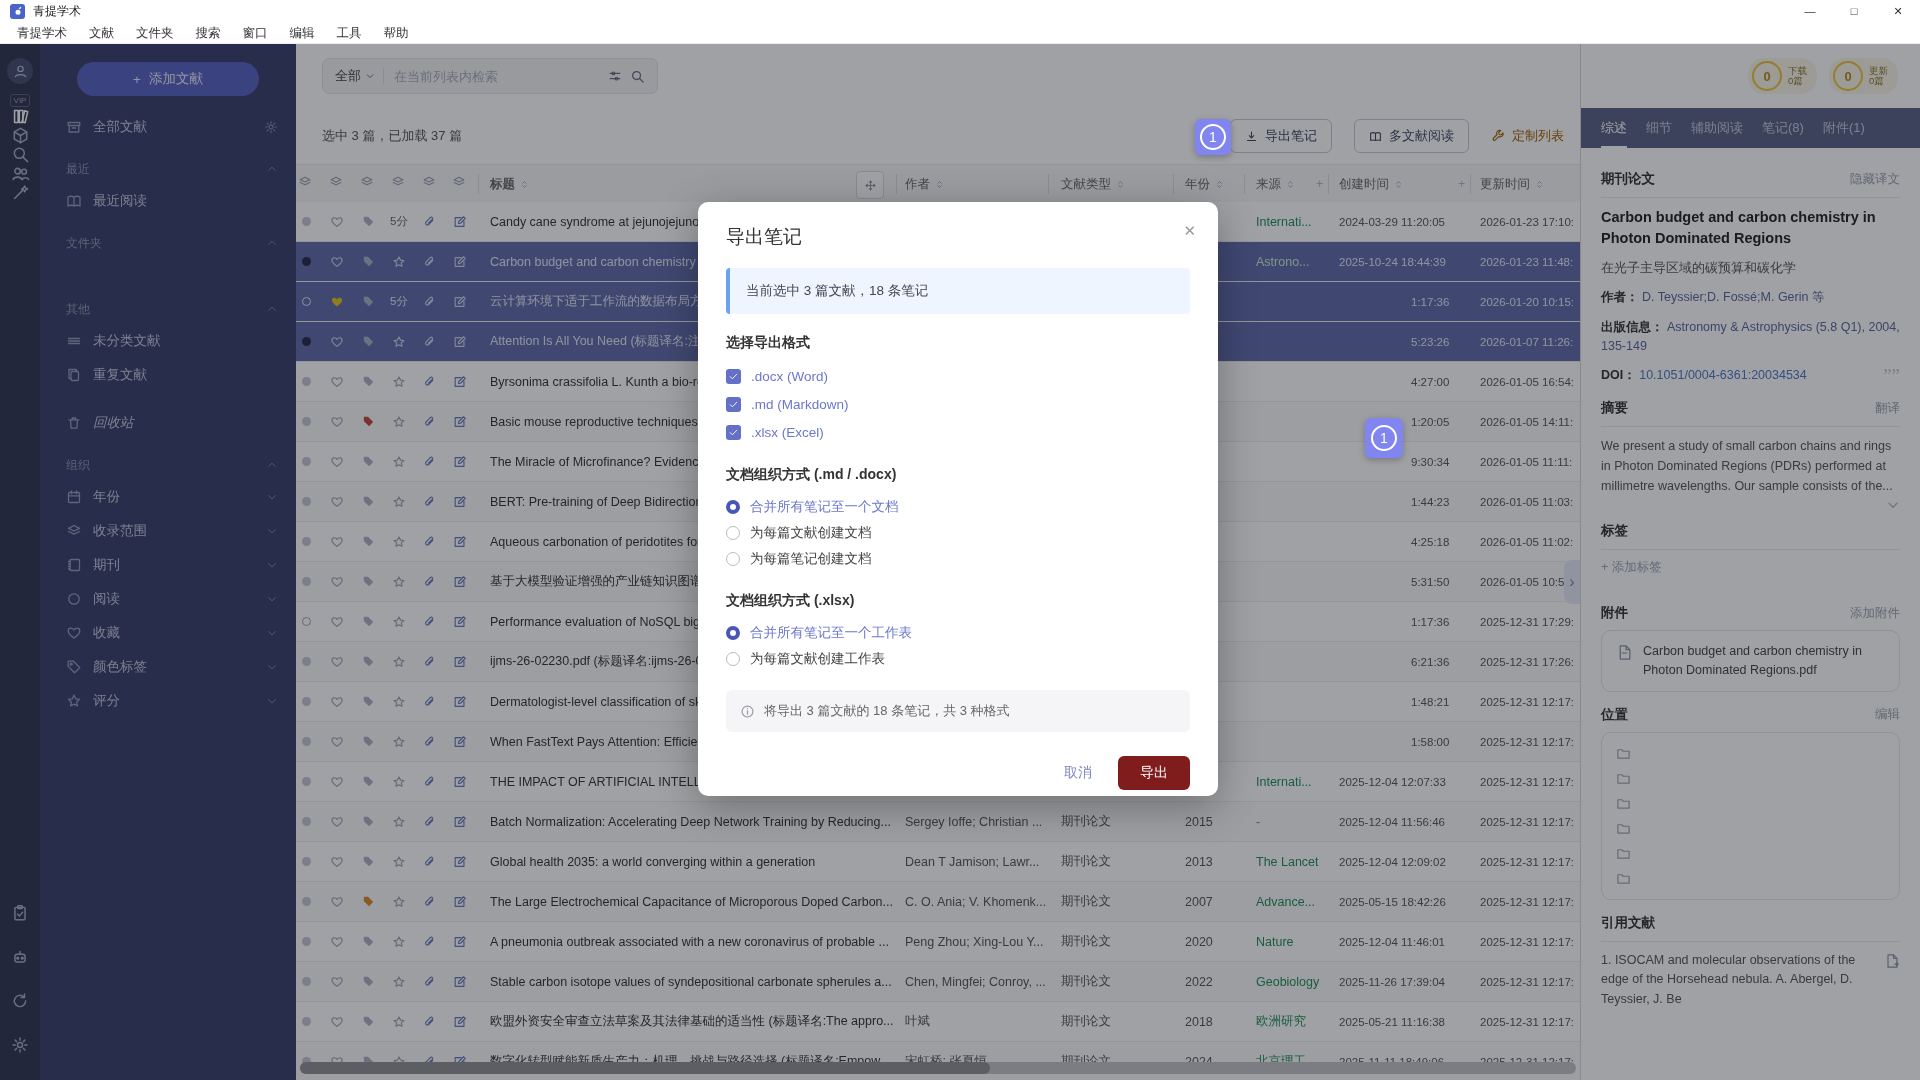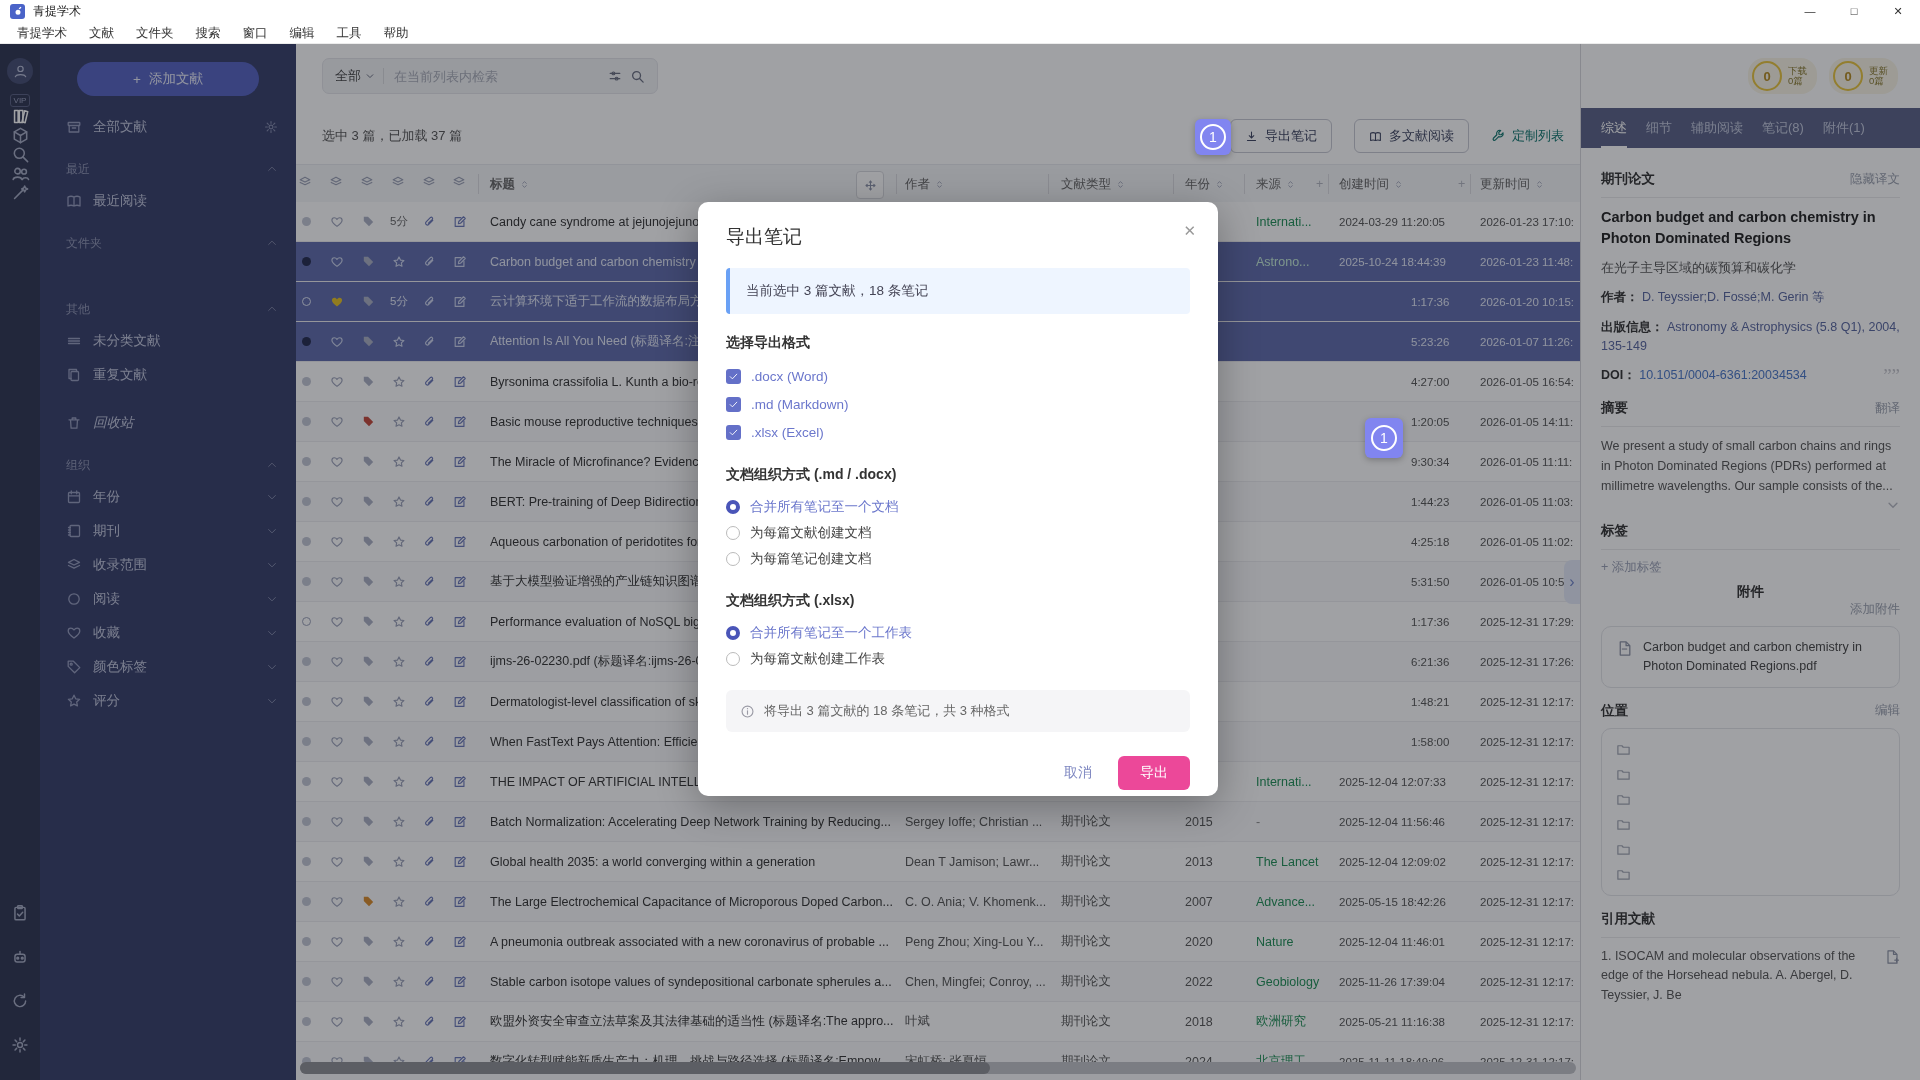--- a/index.html
+++ b/index.html
@@ -37,21 +37,21 @@
   #scope{font-size:13px;color:#444;display:flex;align-items:center;gap:4px;}
   #scope .icn{color:#888;}
   .vdiv{width:1px;height:16px;background:#d9dade;}
   #search-input{flex:1;border:none;background:transparent;outline:none;font-size:13px;color:#333;}
   #search-input::placeholder{color:#a9adb8;}
   #search-box .icn{color:#6a6f80;}
   #list-toolbar{position:absolute;left:0;top:64px;width:1284px;height:56px;display:flex;align-items:center;padding:0 16px 0 26px;box-sizing:border-box;}
   #status-text{font-size:13px;color:#555;}
   #tb-right{margin-left:auto;display:flex;align-items:center;gap:22px;}
   .tb-btn{height:32px;border:1px solid #c6c8d2;border-radius:6px;display:flex;align-items:center;gap:7px;padding:0 14px;font-size:13px;color:#3d4460;background:#fff;}
-  .tb-plain{display:flex;align-items:center;gap:7px;font-size:13px;color:#0f766e;font-family:Liberation Mono, monospace;}
+  .tb-plain{display:flex;align-items:center;gap:7px;font-size:13px;color:#a16207;font-family:Liberation Mono, monospace;}
   #thead{position:absolute;left:0;top:120px;width:1284px;height:38px;background:#f6f7f9;border-top:1px solid #e8e9ee;border-bottom:1px solid #e4e5ea;font-size:12.5px;color:#666;}
   .hcell{position:absolute;top:0;height:38px;display:flex;align-items:center;gap:4px;white-space:nowrap;}
   .hic{position:absolute;top:10px;color:#9aa0b5;}
   .hsep{position:absolute;top:9px;width:1px;height:20px;background:#dcdde2;}
   .hplus{position:absolute;top:12px;color:#b3b6c0;}
   .dragbox{position:absolute;left:560px;top:6px;width:26px;height:26px;border:1px solid #d8d9de;border-radius:4px;display:flex;align-items:center;justify-content:center;color:#8d93a8;background:#fff;}
   #rows{position:absolute;left:0;top:158px;width:1284px;}
   .trow{position:relative;height:39px;border-bottom:1px solid #ededf1;background:#fff;}
   .trow.alt{background:#fafbfc;}
   .trow.sel{background:#5f6cac;}
@@ -126,21 +126,21 @@
   .chk-row{display:flex;align-items:center;gap:10px;height:28px;font-size:13.5px;color:#6b77cc;}
   .chk{width:15px;height:15px;border-radius:3px;background:#6470c8;color:#fff;display:flex;align-items:center;justify-content:center;}
   .rad-row{display:flex;align-items:center;gap:10px;height:26px;font-size:13.5px;color:#444;}
   .rad-row.on{color:#6b77cc;}
   .rad{width:14px;height:14px;border-radius:50%;border:1.5px solid #bbb;box-sizing:border-box;}
   .rad-row.on .rad{border:4.5px solid #4a55b8;}
   #modal-note{margin-top:18px;background:#f5f5f7;border-radius:6px;padding:12px 14px;display:flex;align-items:center;gap:9px;font-size:13px;color:#666;}
   #modal-note .icn{color:#9a9aa5;}
   #modal-btns{display:flex;justify-content:flex-end;align-items:center;gap:26px;margin-top:24px;}
   #btn-cancel{color:#7d86c0;font-size:14px;}
-  #btn-export{background:#ec4899;color:#fff;font-size:14px;border-radius:6px;width:72px;height:34px;display:flex;align-items:center;justify-content:center;}
+  #btn-export{background:#7f1d1d;color:#fff;font-size:14px;border-radius:6px;width:72px;height:34px;display:flex;align-items:center;justify-content:center;}
   #ctxmenu{left:1246px;top:283px;width:165px;background:#fff;border-radius:6px;box-shadow:0 4px 18px rgba(0,0,0,0.25);z-index:70;padding:6px 0;box-sizing:border-box;}
   .ctx-item{height:23px;display:flex;align-items:center;padding:0 12px 0 14px;font-size:12.5px;color:#333;}
   .ctx-item.dis{color:#b9b9bf;}
   .ctx-item.hl{background:#ececef;}
   .ctx-item .arr{margin-left:auto;color:#999;}
   .ctx-sep{border-top:1px solid #ebebee;margin:5px 12px;}
   .step-badge{background:#8185f0;border-radius:6px;display:flex;align-items:center;justify-content:center;z-index:80;box-shadow:0 2px 6px rgba(0,0,0,0.25);}
   .step-badge .ring{width:22px;height:22px;border:2px solid #fff;border-radius:50%;color:#fff;font-size:14px;display:flex;align-items:center;justify-content:center;}
 </style>
 </head>
@@ -329,39 +329,39 @@
           <span>年份</span>
           <span class="trail">
             <svg width="12" height="12" viewBox="0 0 16 16" fill="none" stroke="currentColor" stroke-width="1.3" stroke-linecap="round" stroke-linejoin="round">
               <path d="M3.5 6L8 10.5 12.5 6"></path>
             </svg>
           </span>
         </div>
         <div class="sb-item">
           <span class="icn">
             <svg width="16" height="16" viewBox="0 0 16 16" fill="none" stroke="currentColor" stroke-width="1.3" stroke-linecap="round" stroke-linejoin="round">
-              <rect x="4" y="2.5" width="9.5" height="11" rx="1"></rect>
-              <path d="M2.5 4.5h1.8M2.5 7h1.8M2.5 9.5h1.8M2.5 12h1.8"></path>
-            </svg>
-          </span>
-          <span>期刊</span>
+              <path d="M8 2.5l5.5 2.8L8 8 2.5 5.3z"></path>
+              <path d="M2.5 8.5L8 11.2l5.5-2.7"></path>
+            </svg>
+          </span>
+          <span>收录范围</span>
           <span class="trail">
             <svg width="12" height="12" viewBox="0 0 16 16" fill="none" stroke="currentColor" stroke-width="1.3" stroke-linecap="round" stroke-linejoin="round">
               <path d="M3.5 6L8 10.5 12.5 6"></path>
             </svg>
           </span>
         </div>
         <div class="sb-item">
           <span class="icn">
             <svg width="16" height="16" viewBox="0 0 16 16" fill="none" stroke="currentColor" stroke-width="1.3" stroke-linecap="round" stroke-linejoin="round">
-              <path d="M8 2.5l5.5 2.8L8 8 2.5 5.3z"></path>
-              <path d="M2.5 8.5L8 11.2l5.5-2.7"></path>
-            </svg>
-          </span>
-          <span>收录范围</span>
+              <rect x="4" y="2.5" width="9.5" height="11" rx="1"></rect>
+              <path d="M2.5 4.5h1.8M2.5 7h1.8M2.5 9.5h1.8M2.5 12h1.8"></path>
+            </svg>
+          </span>
+          <span>期刊</span>
           <span class="trail">
             <svg width="12" height="12" viewBox="0 0 16 16" fill="none" stroke="currentColor" stroke-width="1.3" stroke-linecap="round" stroke-linejoin="round">
               <path d="M3.5 6L8 10.5 12.5 6"></path>
             </svg>
           </span>
         </div>
         <div class="sb-item">
           <span class="icn">
             <svg width="16" height="16" viewBox="0 0 16 16" fill="none" stroke="currentColor" stroke-width="1.3" stroke-linecap="round" stroke-linejoin="round">
               <circle cx="8" cy="8" r="5.2"></circle>
@@ -1490,21 +1490,21 @@
       <div class="chev-row">
           <svg width="14" height="14" viewBox="0 0 16 16" fill="none" stroke="currentColor" stroke-width="1.6" stroke-linecap="round">
             <path d="M3.5 6L8 10.5 12.5 6"></path>
           </svg>
         </div>
       <div class="rp-head" style="margin-top:10px;">
           <span class="lbl">标签</span>
         </div>
       <div class="rp-div"></div>
       <div class="addlink">+ 添加标签</div>
-      <div class="rp-head" style="margin-top:7px;flex-direction:column;">
+      <div class="rp-head" style="margin-top:28px;">
         <span class="lbl">附件</span>
         <span class="lnk">添加附件</span>
       </div>
       <div class="att-card">
         <span class="icn">
             <svg width="17" height="17" viewBox="0 0 16 16" fill="none" stroke="currentColor" stroke-width="1.2" stroke-linejoin="round">
               <path d="M4 1.8h5.5L13 5.3v8.9H4z"></path>
               <path d="M9.5 1.8v3.5H13"></path>
               <path d="M5.5 8.5h5" stroke-width="1"></path>
             </svg>

